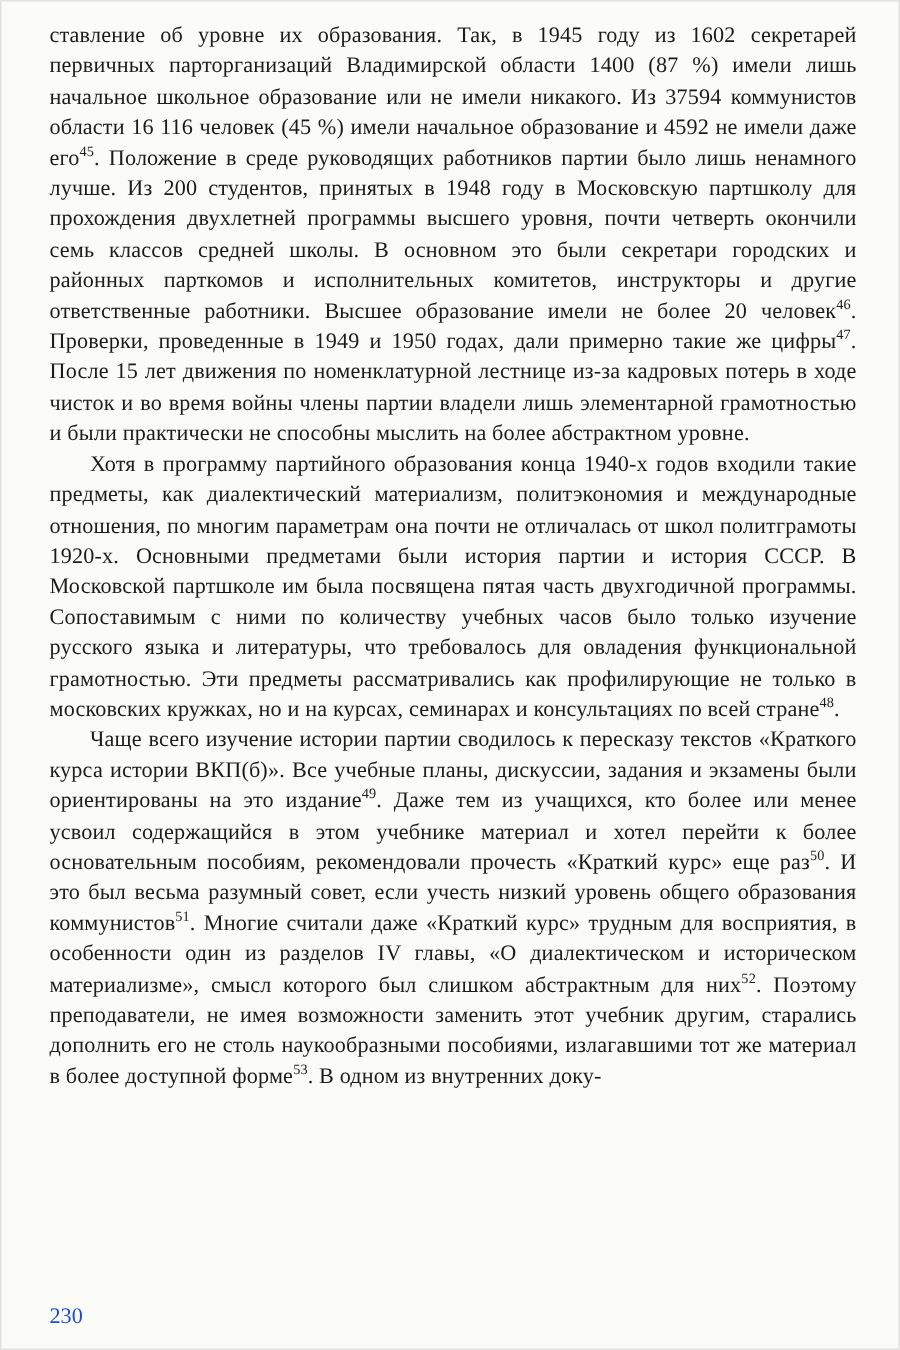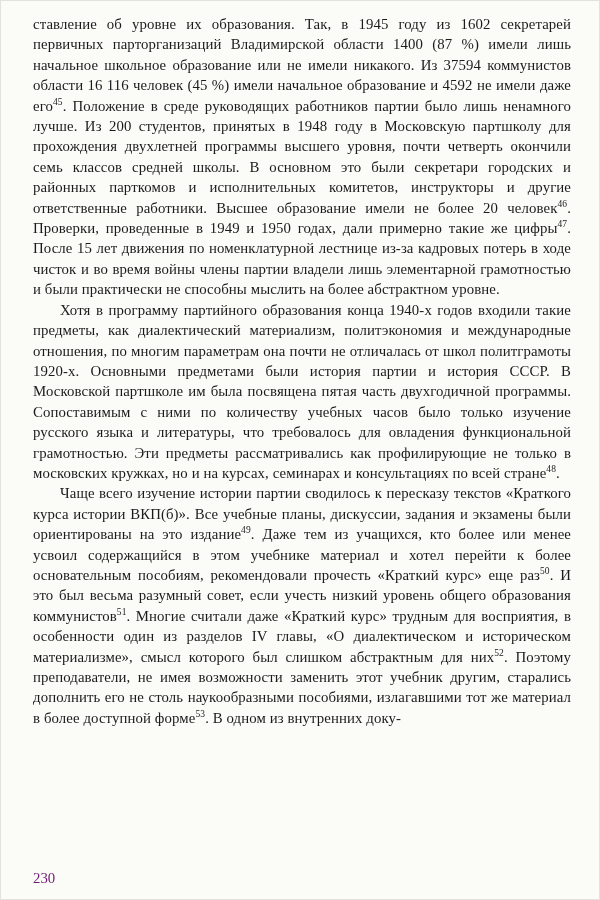--- a/index.html
+++ b/index.html
@@ -42,21 +42,21 @@
   .text-block sup {
     font-size: 9.5px;
     line-height: 0;
     vertical-align: super;
   }
   .page-number {
     position: absolute;
     left: 33px;
     bottom: 13px;
     font-size: 14.8px;
-    color: #701a75;
+    color: #1d4ed8;
   }
 </style>
 </head>
 <body>
 
 <div class="page">
   <div class="text-block">
       <p class=""><span>ставление об уровне их образования. Так, в 1945 году из 1602 секретарей первичных парторганизаций Владимирской области 1400 (87 %) имели лишь начальное школьное образование или не имели никакого. Из 37594 коммунистов области 16 116 человек (45 %) имели начальное образование и 4592 не имели даже его</span><sup>45</sup><span>. Положение в среде руководящих работников партии было лишь ненамного лучше. Из 200 студентов, принятых в 1948 году в Московскую партшколу для прохождения двухлетней программы высшего уровня, почти четверть окончили семь классов средней школы. В основном это были секретари городских и районных парткомов и исполнительных комитетов, инструкторы и другие ответственные работники. Высшее образование имели не более 20 человек</span><sup>46</sup><span>. Проверки, проведенные в 1949 и 1950 годах, дали примерно такие же цифры</span><sup>47</sup><span>. После 15 лет движения по номенклатурной лестнице из-за кадровых потерь в ходе чисток и во время войны члены партии владели лишь элементарной грамотностью и были практически не способны мыслить на более абстрактном уровне.</span></p>
       <p class="indent"><span>Хотя в программу партийного образования конца 1940-х годов входили такие предметы, как диалектический материализм, политэкономия и международные отношения, по многим параметрам она почти не отличалась от школ политграмоты 1920-х. Основными предметами были история партии и история СССР. В Московской партшколе им была посвящена пятая часть двухгодичной программы. Сопоставимым с ними по количеству учебных часов было только изучение русского языка и литературы, что требовалось для овладения функциональной грамотностью. Эти предметы рассматривались как профилирующие не только в московских кружках, но и на курсах, семинарах и консультациях по всей стране</span><sup>48</sup><span>.</span></p>
       <p class="indent"><span>Чаще всего изучение истории партии сводилось к пересказу текстов «Краткого курса истории ВКП(б)». Все учебные планы, дискуссии, задания и экзамены были ориентированы на это издание</span><sup>49</sup><span>. Даже тем из учащихся, кто более или менее усвоил содержащийся в этом учебнике материал и хотел перейти к более основательным пособиям, рекомендовали прочесть «Краткий курс» еще раз</span><sup>50</sup><span>. И это был весьма разумный совет, если учесть низкий уровень общего образования коммунистов</span><sup>51</sup><span>. Многие считали даже «Краткий курс» трудным для восприятия, в особенности один из разделов IV главы, «О диалектическом и историческом материализме», смысл которого был слишком абстрактным для них</span><sup>52</sup><span>. Поэтому преподаватели, не имея возможности заменить этот учебник другим, старались дополнить его не столь наукообразными пособиями, излагавшими тот же материал в более доступной форме</span><sup>53</sup><span>. В одном из внутренних доку-</span></p>

